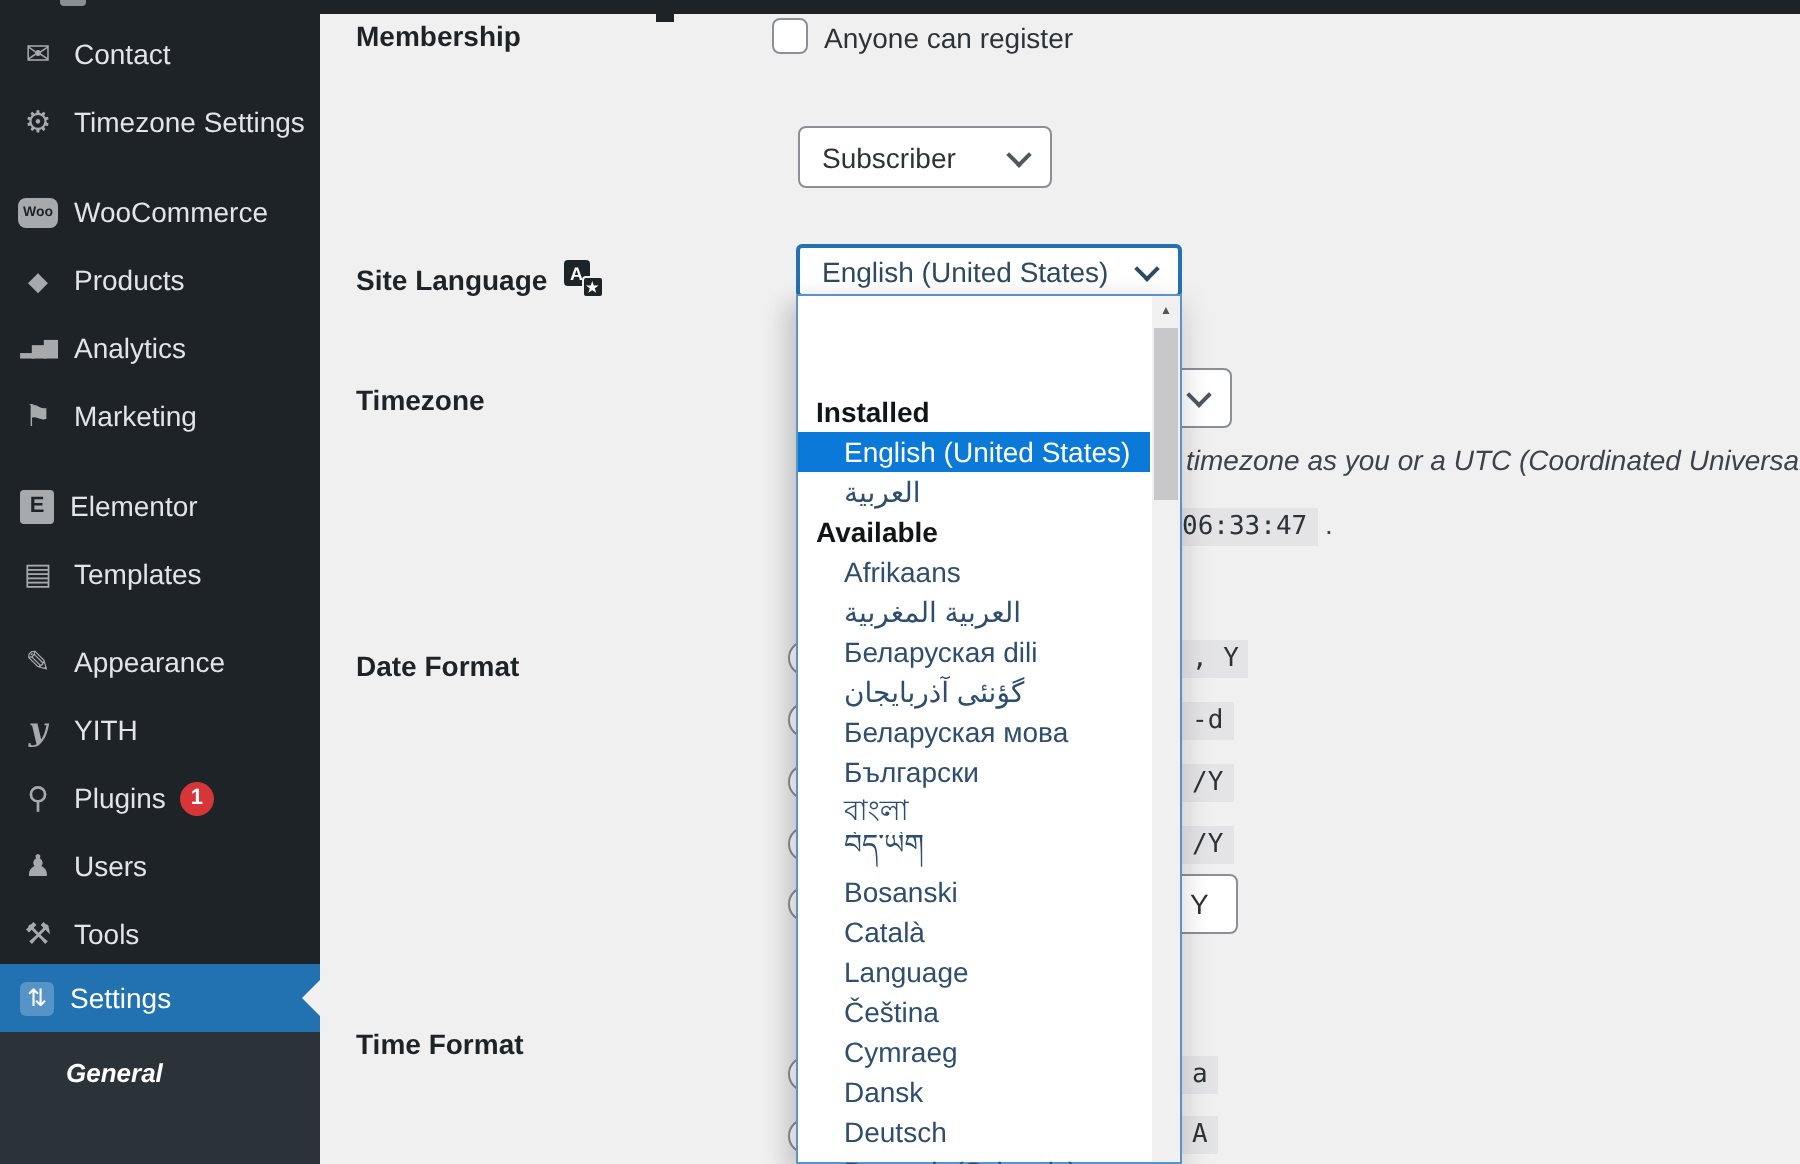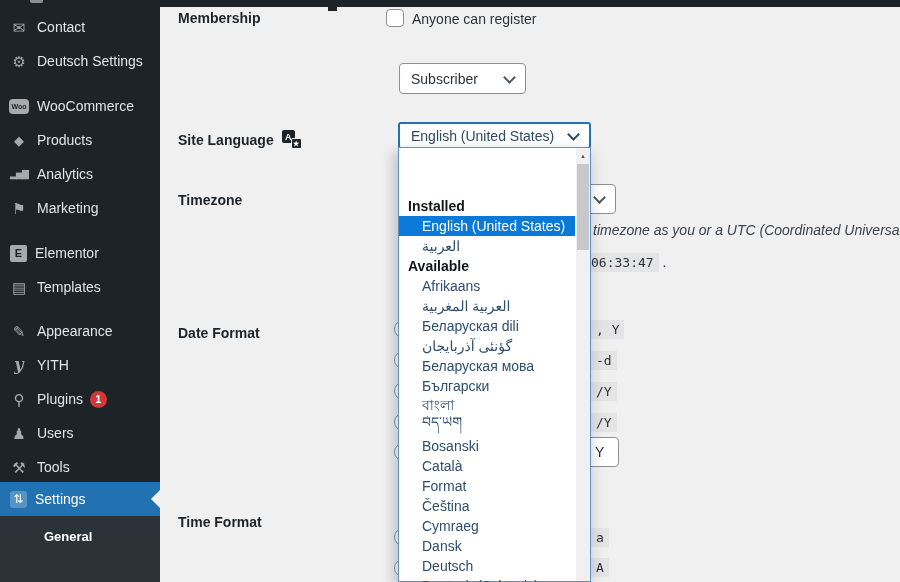--- a/index.html
+++ b/index.html
@@ -20,21 +20,21 @@
   .sb-item.active .sb-icon { color:#fff; }
   .sb-item.active::after { content:""; position:absolute; right:0; top:50%; margin-top:-9px; border:9px solid transparent; border-right-color:#f0f0f1; }
   .sb-badge { margin-left:7px; background:#d63638; color:#fff; width:17px; height:17px; border-radius:50%; font-size:11px; font-weight:bold; display:flex; align-items:center; justify-content:center; }
   .ic-woo { background:#a7aaad; color:#1d2327; border-radius:4px; font-size:7px; font-weight:bold; height:15px; }
   .ic-elementor { background:#a7aaad; color:#1d2327; border-radius:2px; font-size:11px; font-weight:bold; height:17px; width:17px; flex-basis:17px; margin-left:10px; }
   .ic-yith { font-family:"DejaVu Serif", serif; font-style:italic; font-weight:bold; font-size:16px; }
   .ic-bars { font-size:9px; letter-spacing:-1px; }
   .ic-products { font-size:13px; }
   .ic-settings { background:#5694c7; color:#fff; border-radius:3px; height:17px; width:17px; flex-basis:17px; margin-left:10px; font-size:12px; }
   #submenu { position:absolute; left:0; top:516px; width:160px; height:66px; background:#2c3338; }
-  .sub-item { position:absolute; left:0; width:160px; height:26px; display:flex; align-items:center; padding-left:44px; font-size:13px; color:#9ea3a8; cursor:pointer; }
+  .sub-item { position:absolute; left:0; width:160px; height:26px; display:flex; align-items:center; padding-left:33px; font-size:13px; color:#9ea3a8; cursor:pointer;font-style:italic; }
   .sub-item.current { color:#fff; font-weight:bold; }
 
   
   .th { position:absolute; font-size:14px; font-weight:600; color:#1d2327; white-space:nowrap; }
   .lang-th { display:flex; align-items:center; gap:8px; }
   .trans-icon { position:relative; width:20px; height:19px; display:inline-block; }
   .trans-icon .t1 { position:absolute; left:0; top:0; width:13px; height:13px; background:#1d2327; border-radius:2px; color:#fff; font-size:9px; font-weight:bold; display:flex; align-items:center; justify-content:center; }
   .trans-icon .t2 { position:absolute; right:0; bottom:0; width:11px; height:11px; background:#1d2327; border:1px solid #f0f0f1; border-radius:2px; color:#fff; font-size:7px; display:flex; align-items:center; justify-content:center; }
 
   
@@ -72,21 +72,21 @@
     <div class="sb-topfrag"></div>
     <div id="submenu">
       <div class="sub-item current" style="top:7px">General</div>
     </div>
   <div class="sb-item" style="top: 10px;">
         <span class="sb-icon">✉</span>
         <span>Contact</span>
       </div>
       <div class="sb-item" style="top: 44px;">
         <span class="sb-icon">⚙</span>
-        <span>Deutsch Settings</span>
+        <span>Timezone Settings</span>
       </div>
       <div class="sb-item" style="top: 89px;">
         <span class="sb-icon ic-woo">Woo</span>
         <span>WooCommerce</span>
       </div>
       <div class="sb-item" style="top: 123px;">
         <span class="sb-icon ic-products">◆</span>
         <span>Products</span>
       </div>
       <div class="sb-item" style="top: 157px;">
@@ -190,21 +190,21 @@
         <div class="pop-row">Afrikaans</div>
         <div class="pop-row">العربية المغربية</div>
         <div class="pop-row">Беларуская dili</div>
         <div class="pop-row">گؤنئی آذربایجان</div>
         <div class="pop-row">Беларуская мова</div>
         <div class="pop-row">Български</div>
         <div class="pop-row">বাংলা</div>
         <div class="pop-row">བོད་ཡིག</div>
         <div class="pop-row">Bosanski</div>
         <div class="pop-row">Català</div>
-        <div class="pop-row">Format</div>
+        <div class="pop-row">Language</div>
         <div class="pop-row">Čeština</div>
         <div class="pop-row">Cymraeg</div>
         <div class="pop-row">Dansk</div>
         <div class="pop-row">Deutsch</div>
         <div class="pop-row">Deutsch (Schweiz)</div>
       </div>
     <div id="pop-scroll">
       <div class="scroll-up">▲</div>
       <div class="scroll-thumb"></div>
     </div>

